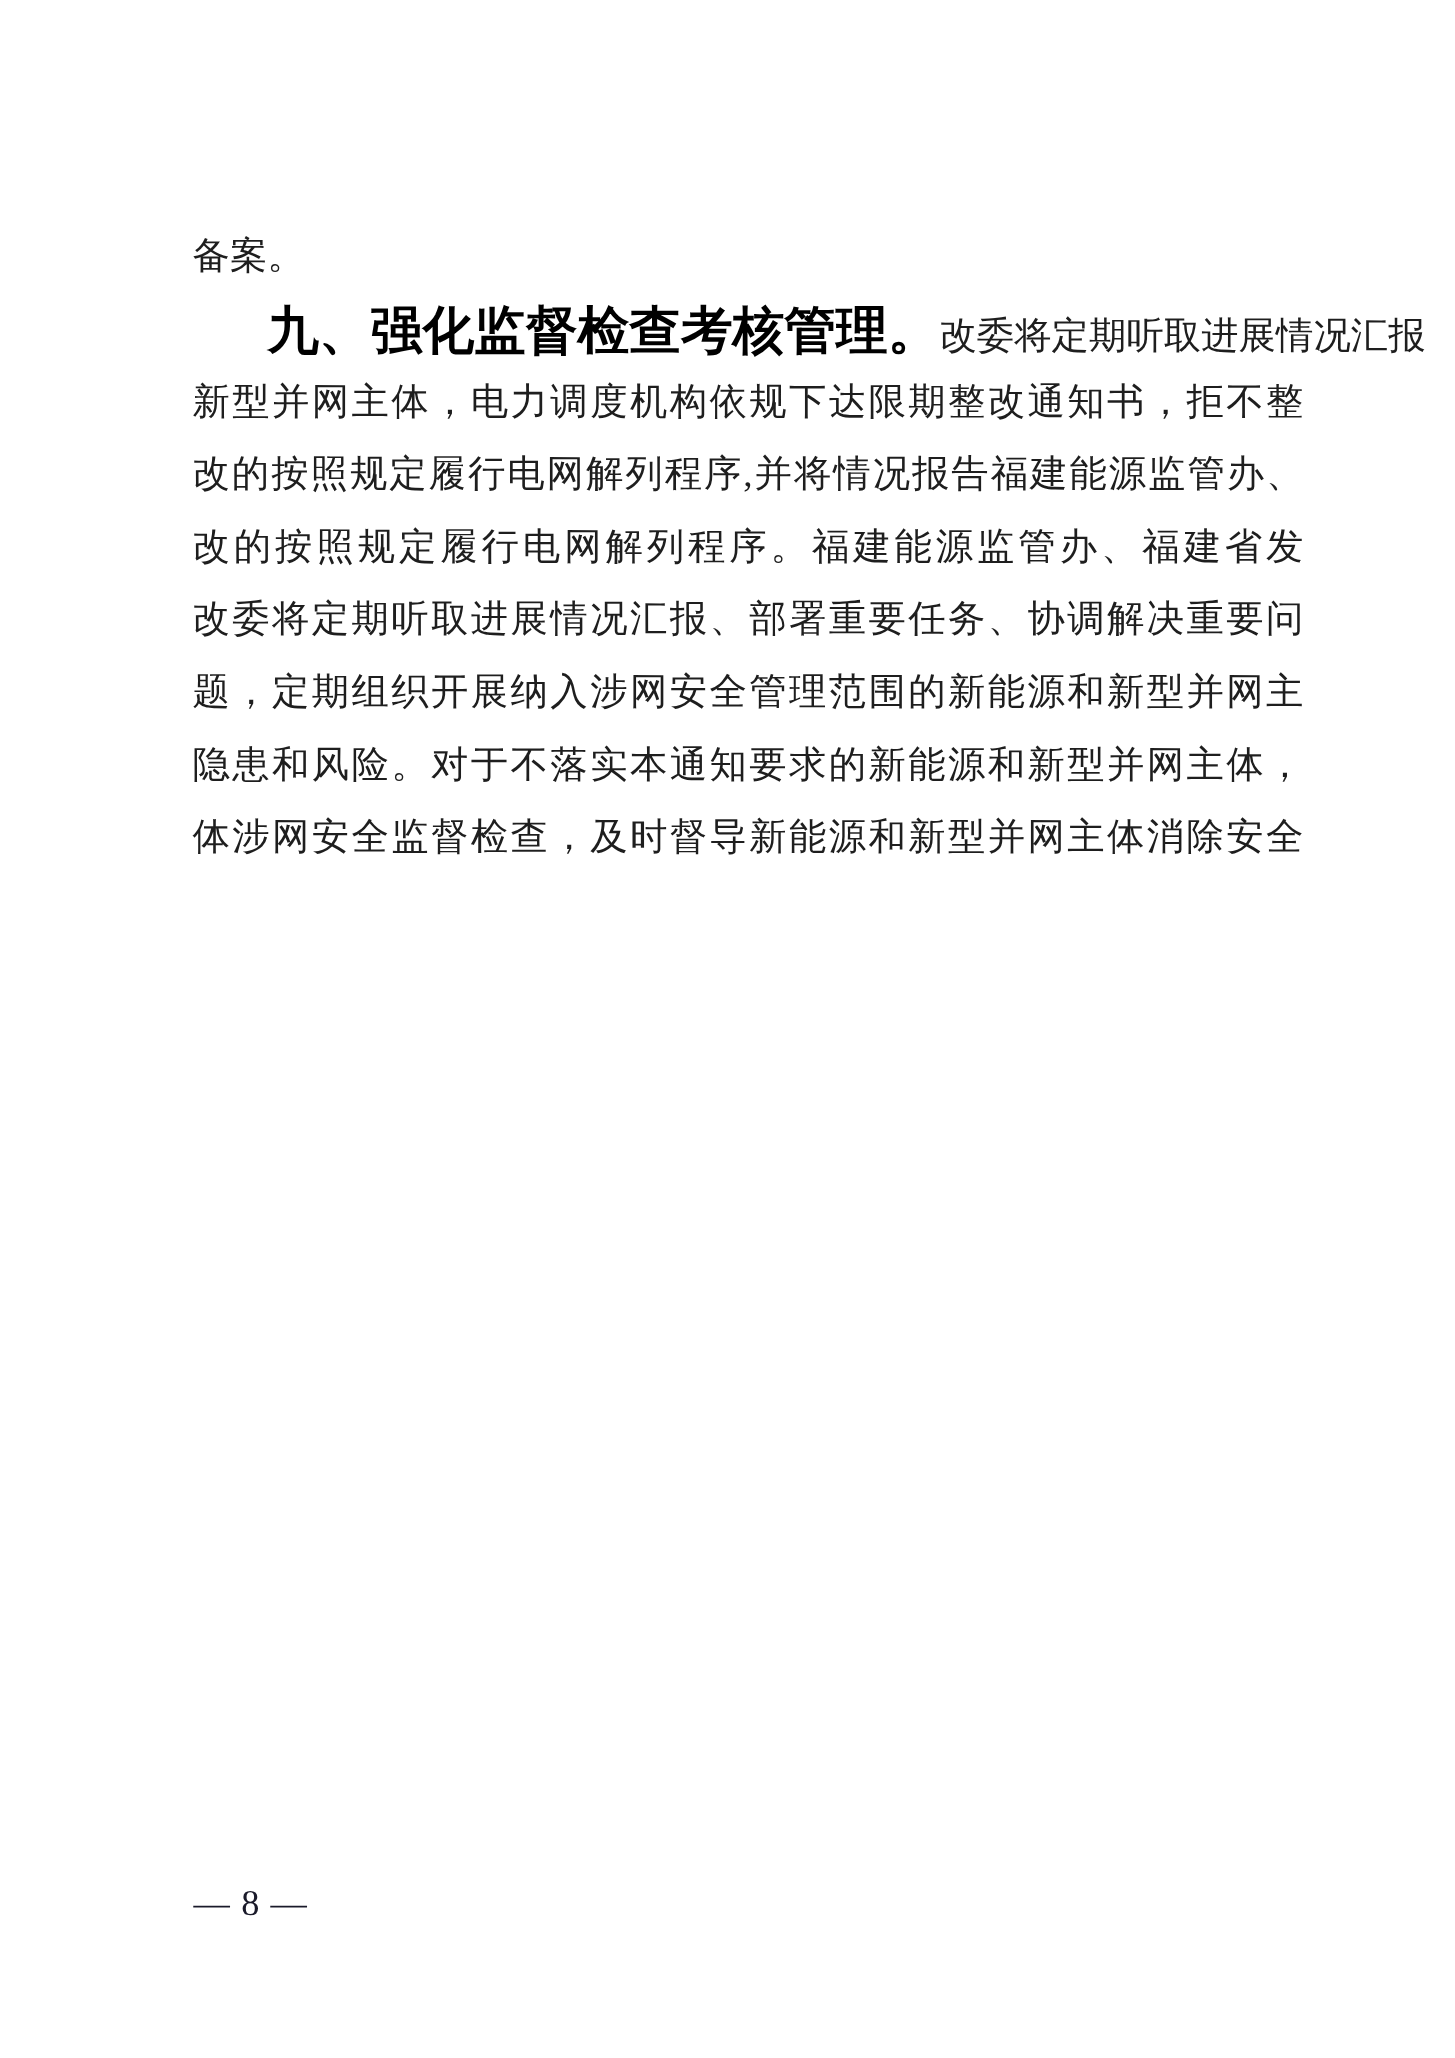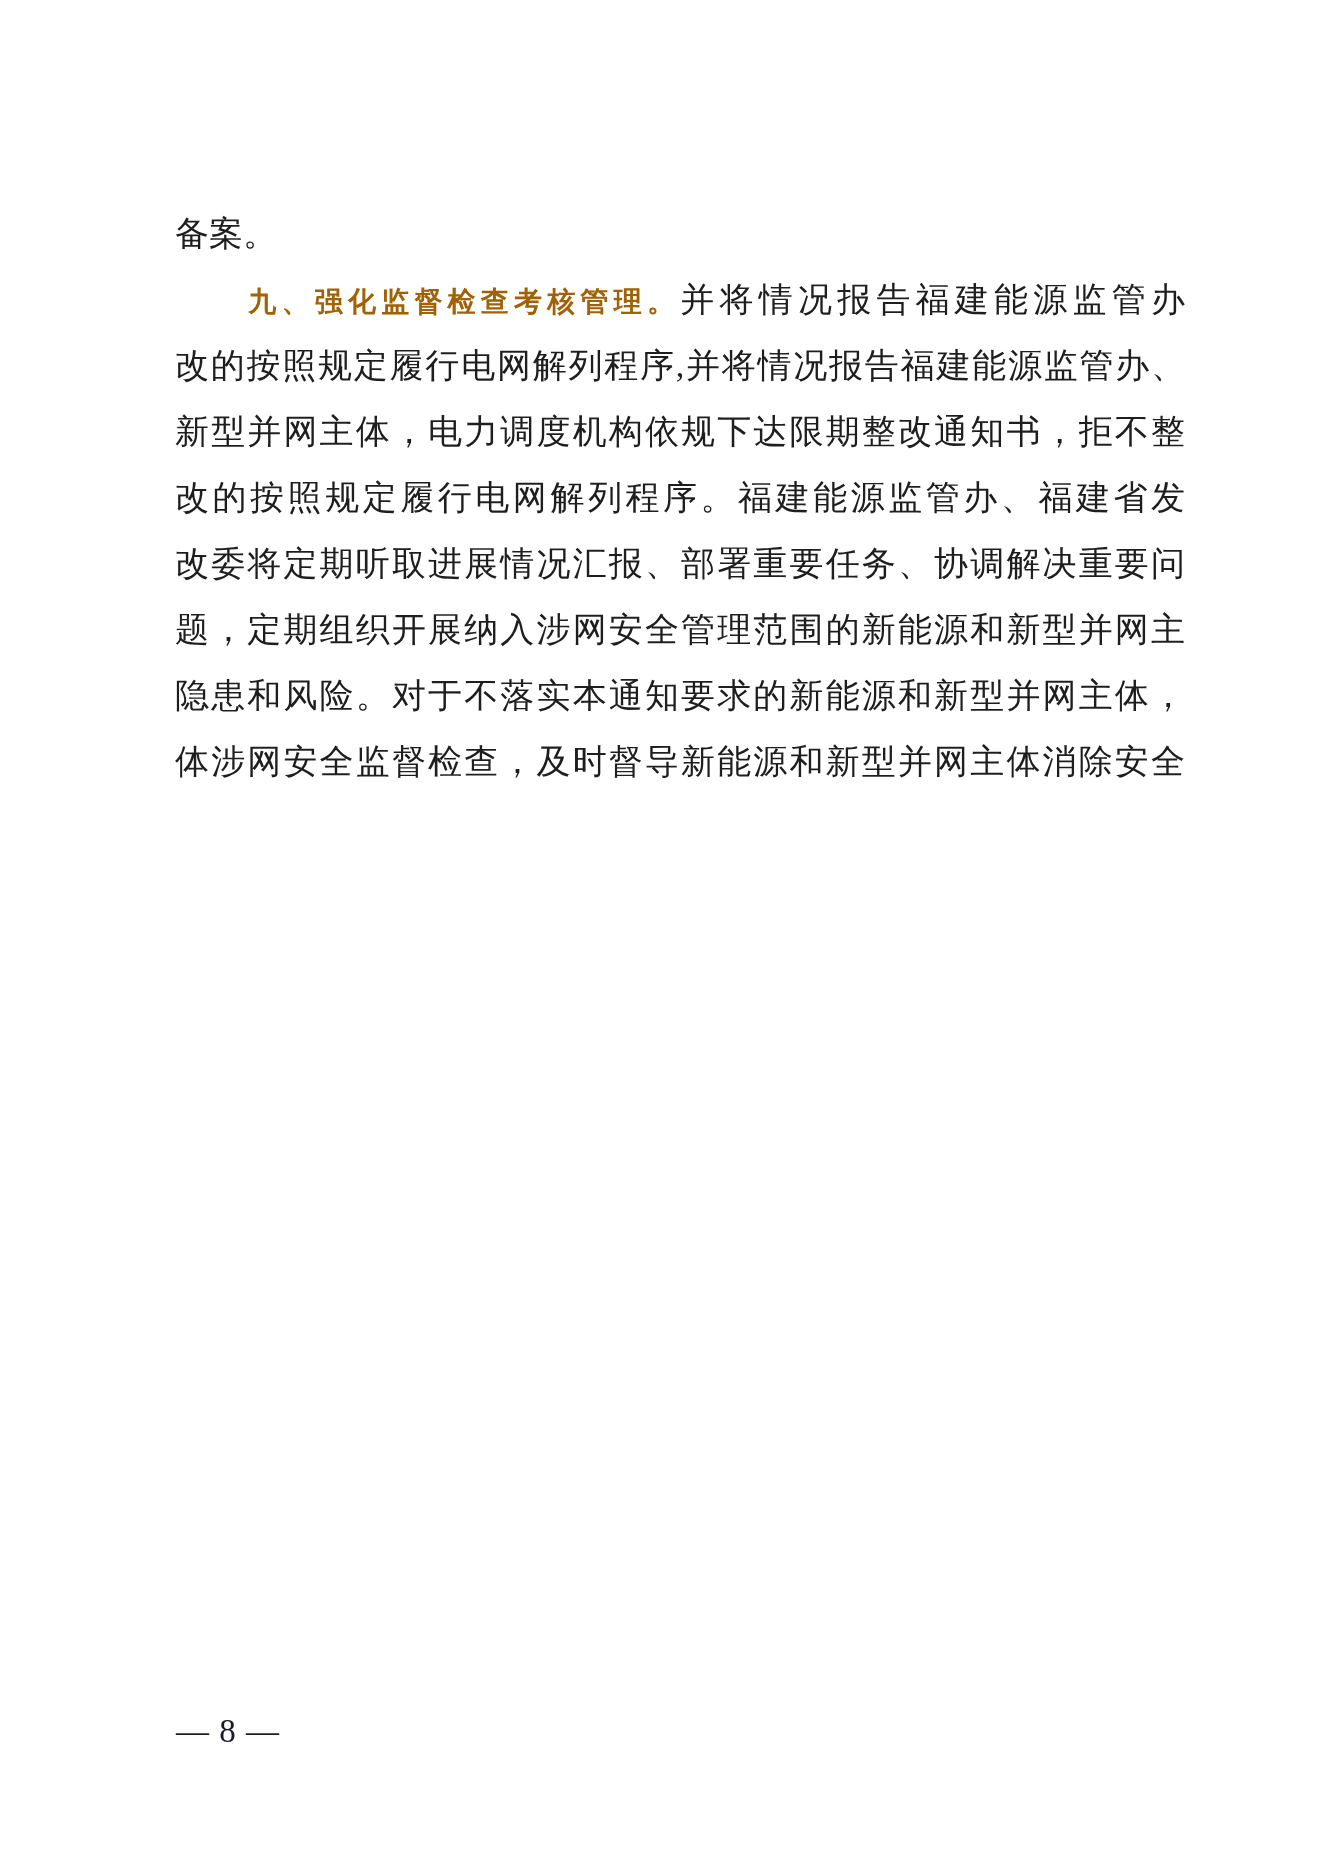--- a/index.html
+++ b/index.html
@@ -43,43 +43,43 @@
     text-align-last: left;
   }
   .indent {
     display: inline-block;
     width: 68px;
     height: 1px;
   }
   .heading-seg {
     font-family: "Liberation Sans", "DejaVu Sans", sans-serif;
     font-weight: 700;
-    color: #a16207;
-    font-size: 28px;
+    color: #000000;
+    font-size: 47px;
   }
   .page-num {
     position: absolute;
     left: 176px;
     top: 1712px;
     font-size: 33px;
     line-height: 38px;
     color: #1a1a2a;
     letter-spacing: 1px;
     font-family: "Liberation Serif", "DejaVu Serif", serif;
   }
 </style>
 </head>
 <body>
 
 <div class="page">
   <div class="content">
       <div class="line no-justify"><span>备案。</span></div>
-      <div class="line"><span class="indent"></span><span class="heading-seg">九、强化监督检查考核管理。</span><span>并将情况报告福建能源监管办</span></div>
+      <div class="line"><span class="indent"></span><span class="heading-seg">九、强化监督检查考核管理。</span><span>改委将定期听取进展情况汇报</span></div>
+      <div class="line"><span>新型并网主体，电力调度机构依规下达限期整改通知书，拒不整</span></div>
       <div class="line"><span>改的按照规定履行电网解列程序,并将情况报告福建能源监管办、</span></div>
-      <div class="line"><span>新型并网主体，电力调度机构依规下达限期整改通知书，拒不整</span></div>
       <div class="line"><span>改的按照规定履行电网解列程序。福建能源监管办、福建省发</span></div>
       <div class="line"><span>改委将定期听取进展情况汇报、部署重要任务、协调解决重要问</span></div>
       <div class="line"><span>题，定期组织开展纳入涉网安全管理范围的新能源和新型并网主</span></div>
       <div class="line"><span>隐患和风险。对于不落实本通知要求的新能源和新型并网主体，</span></div>
       <div class="line"><span>体涉网安全监督检查，及时督导新能源和新型并网主体消除安全</span></div>
     </div>
   <div class="page-num">— 8 —</div>
 </div>
 
 </body></html>

